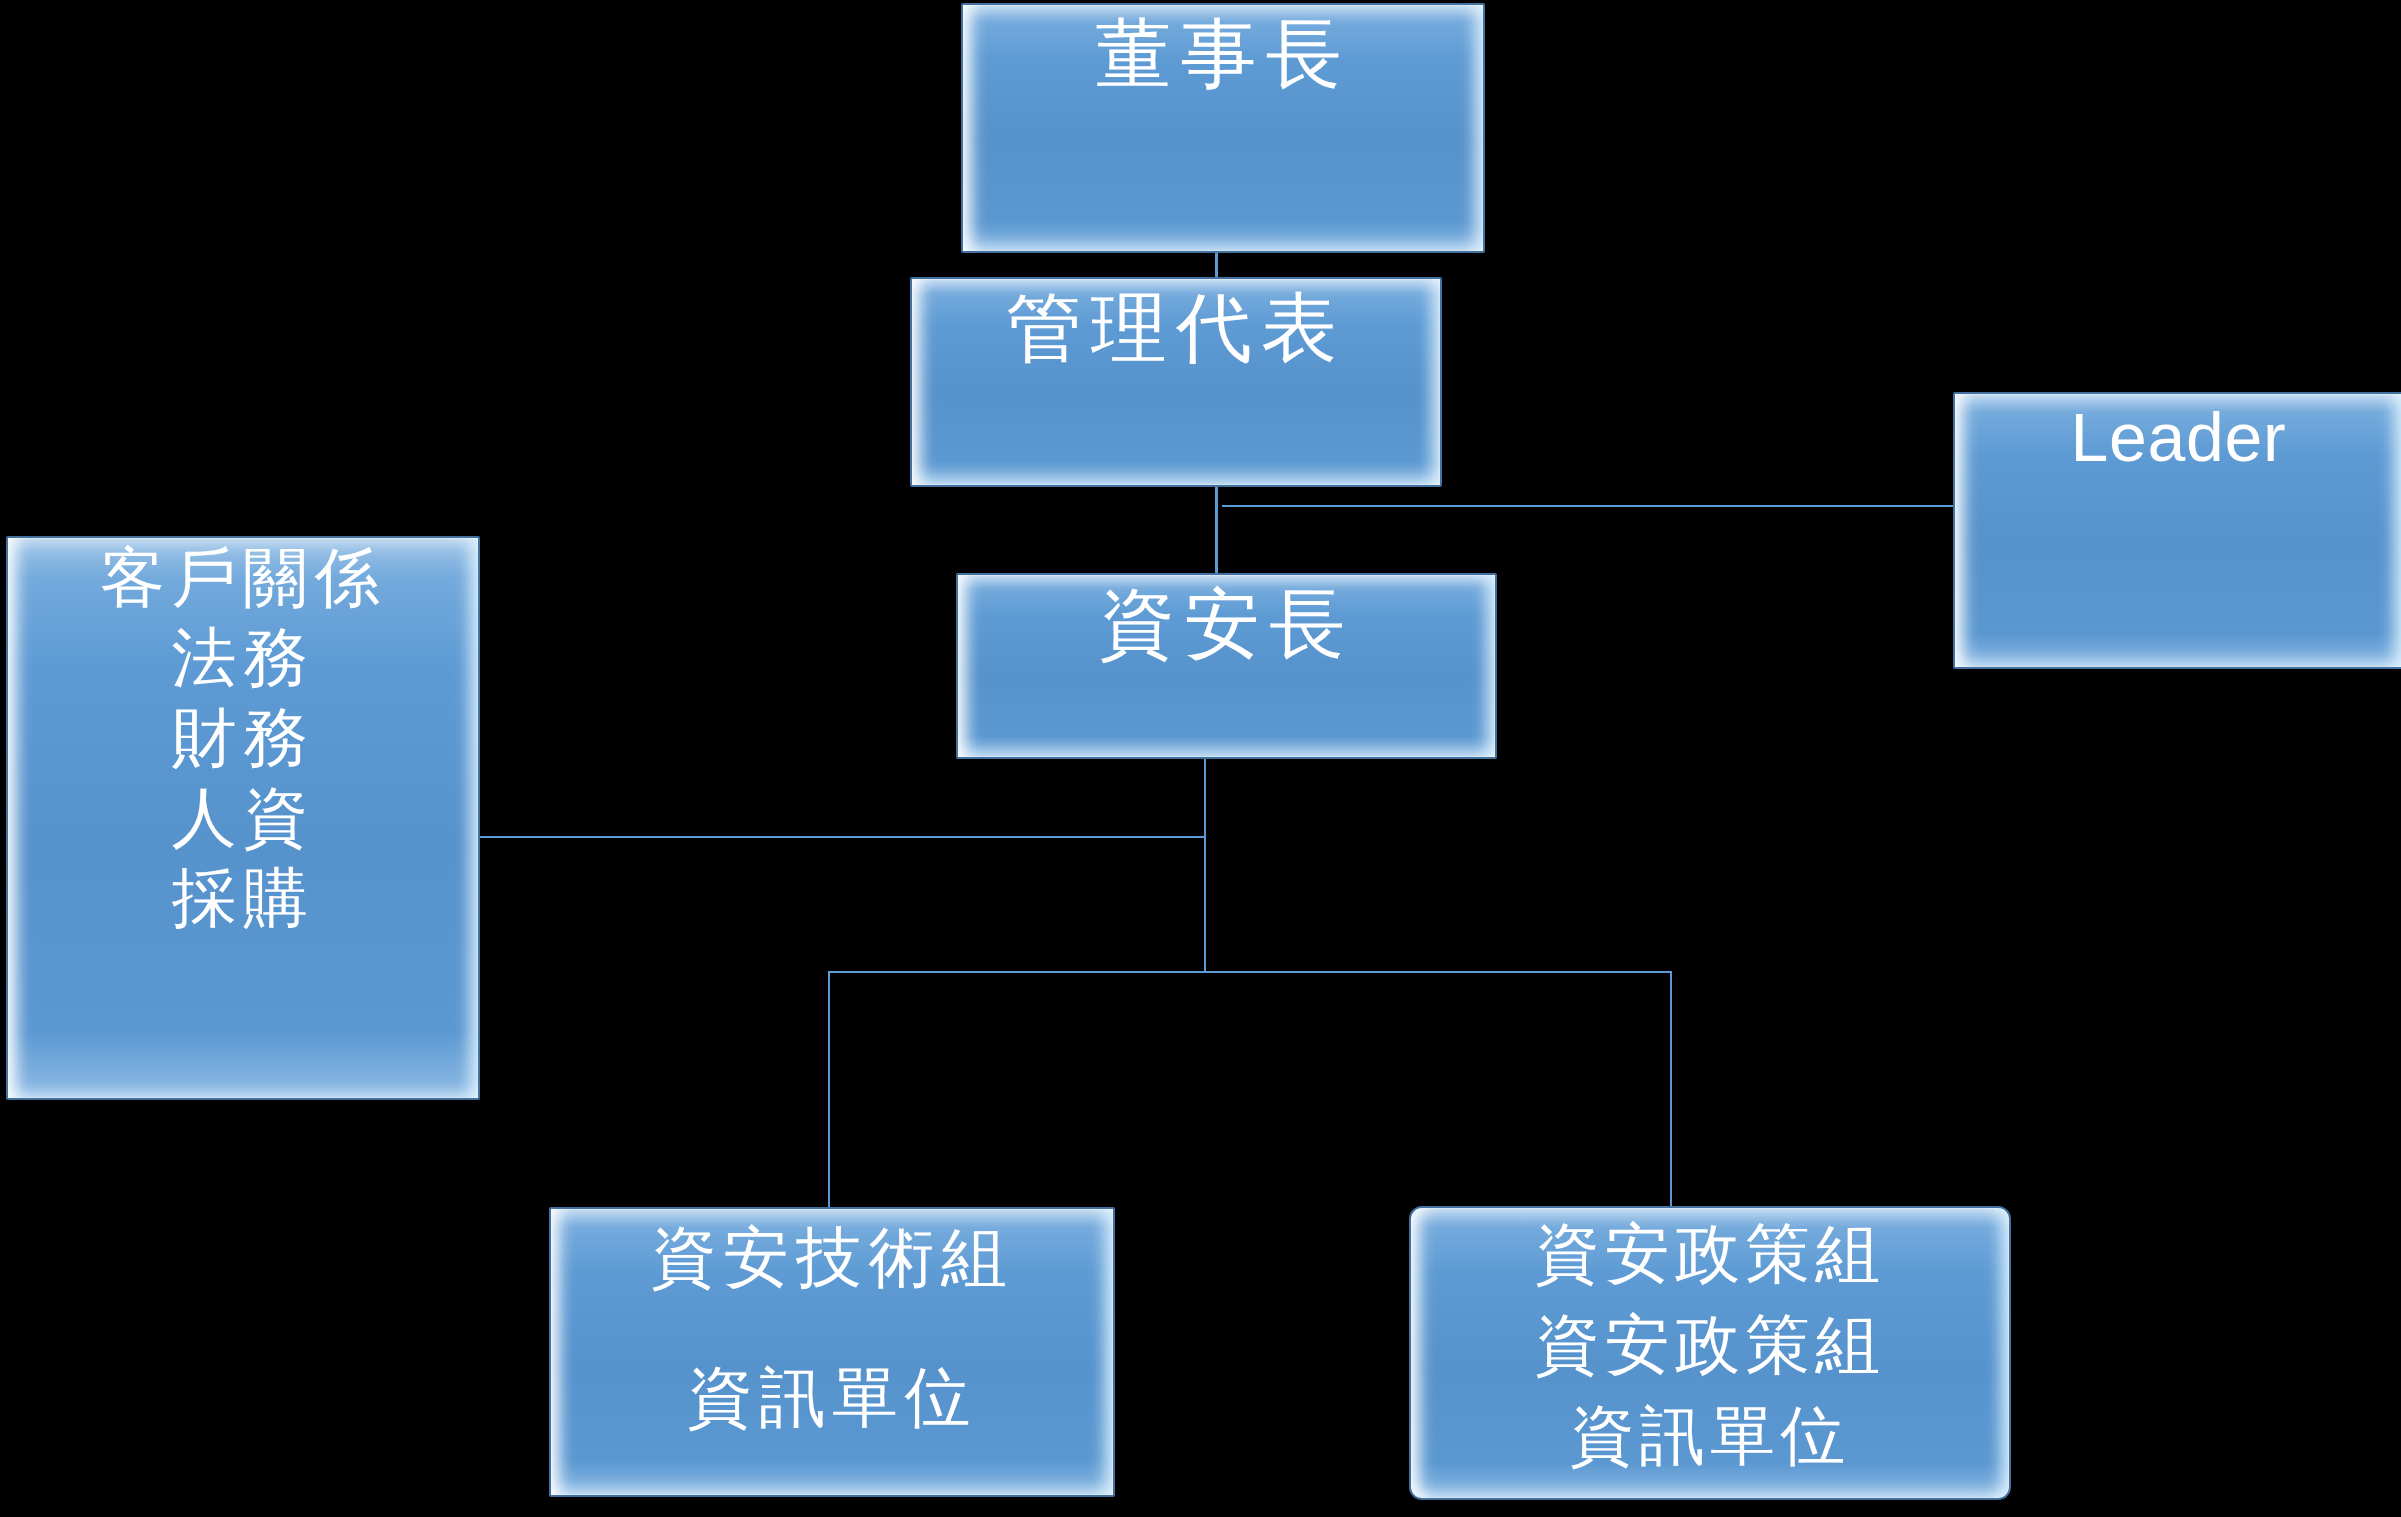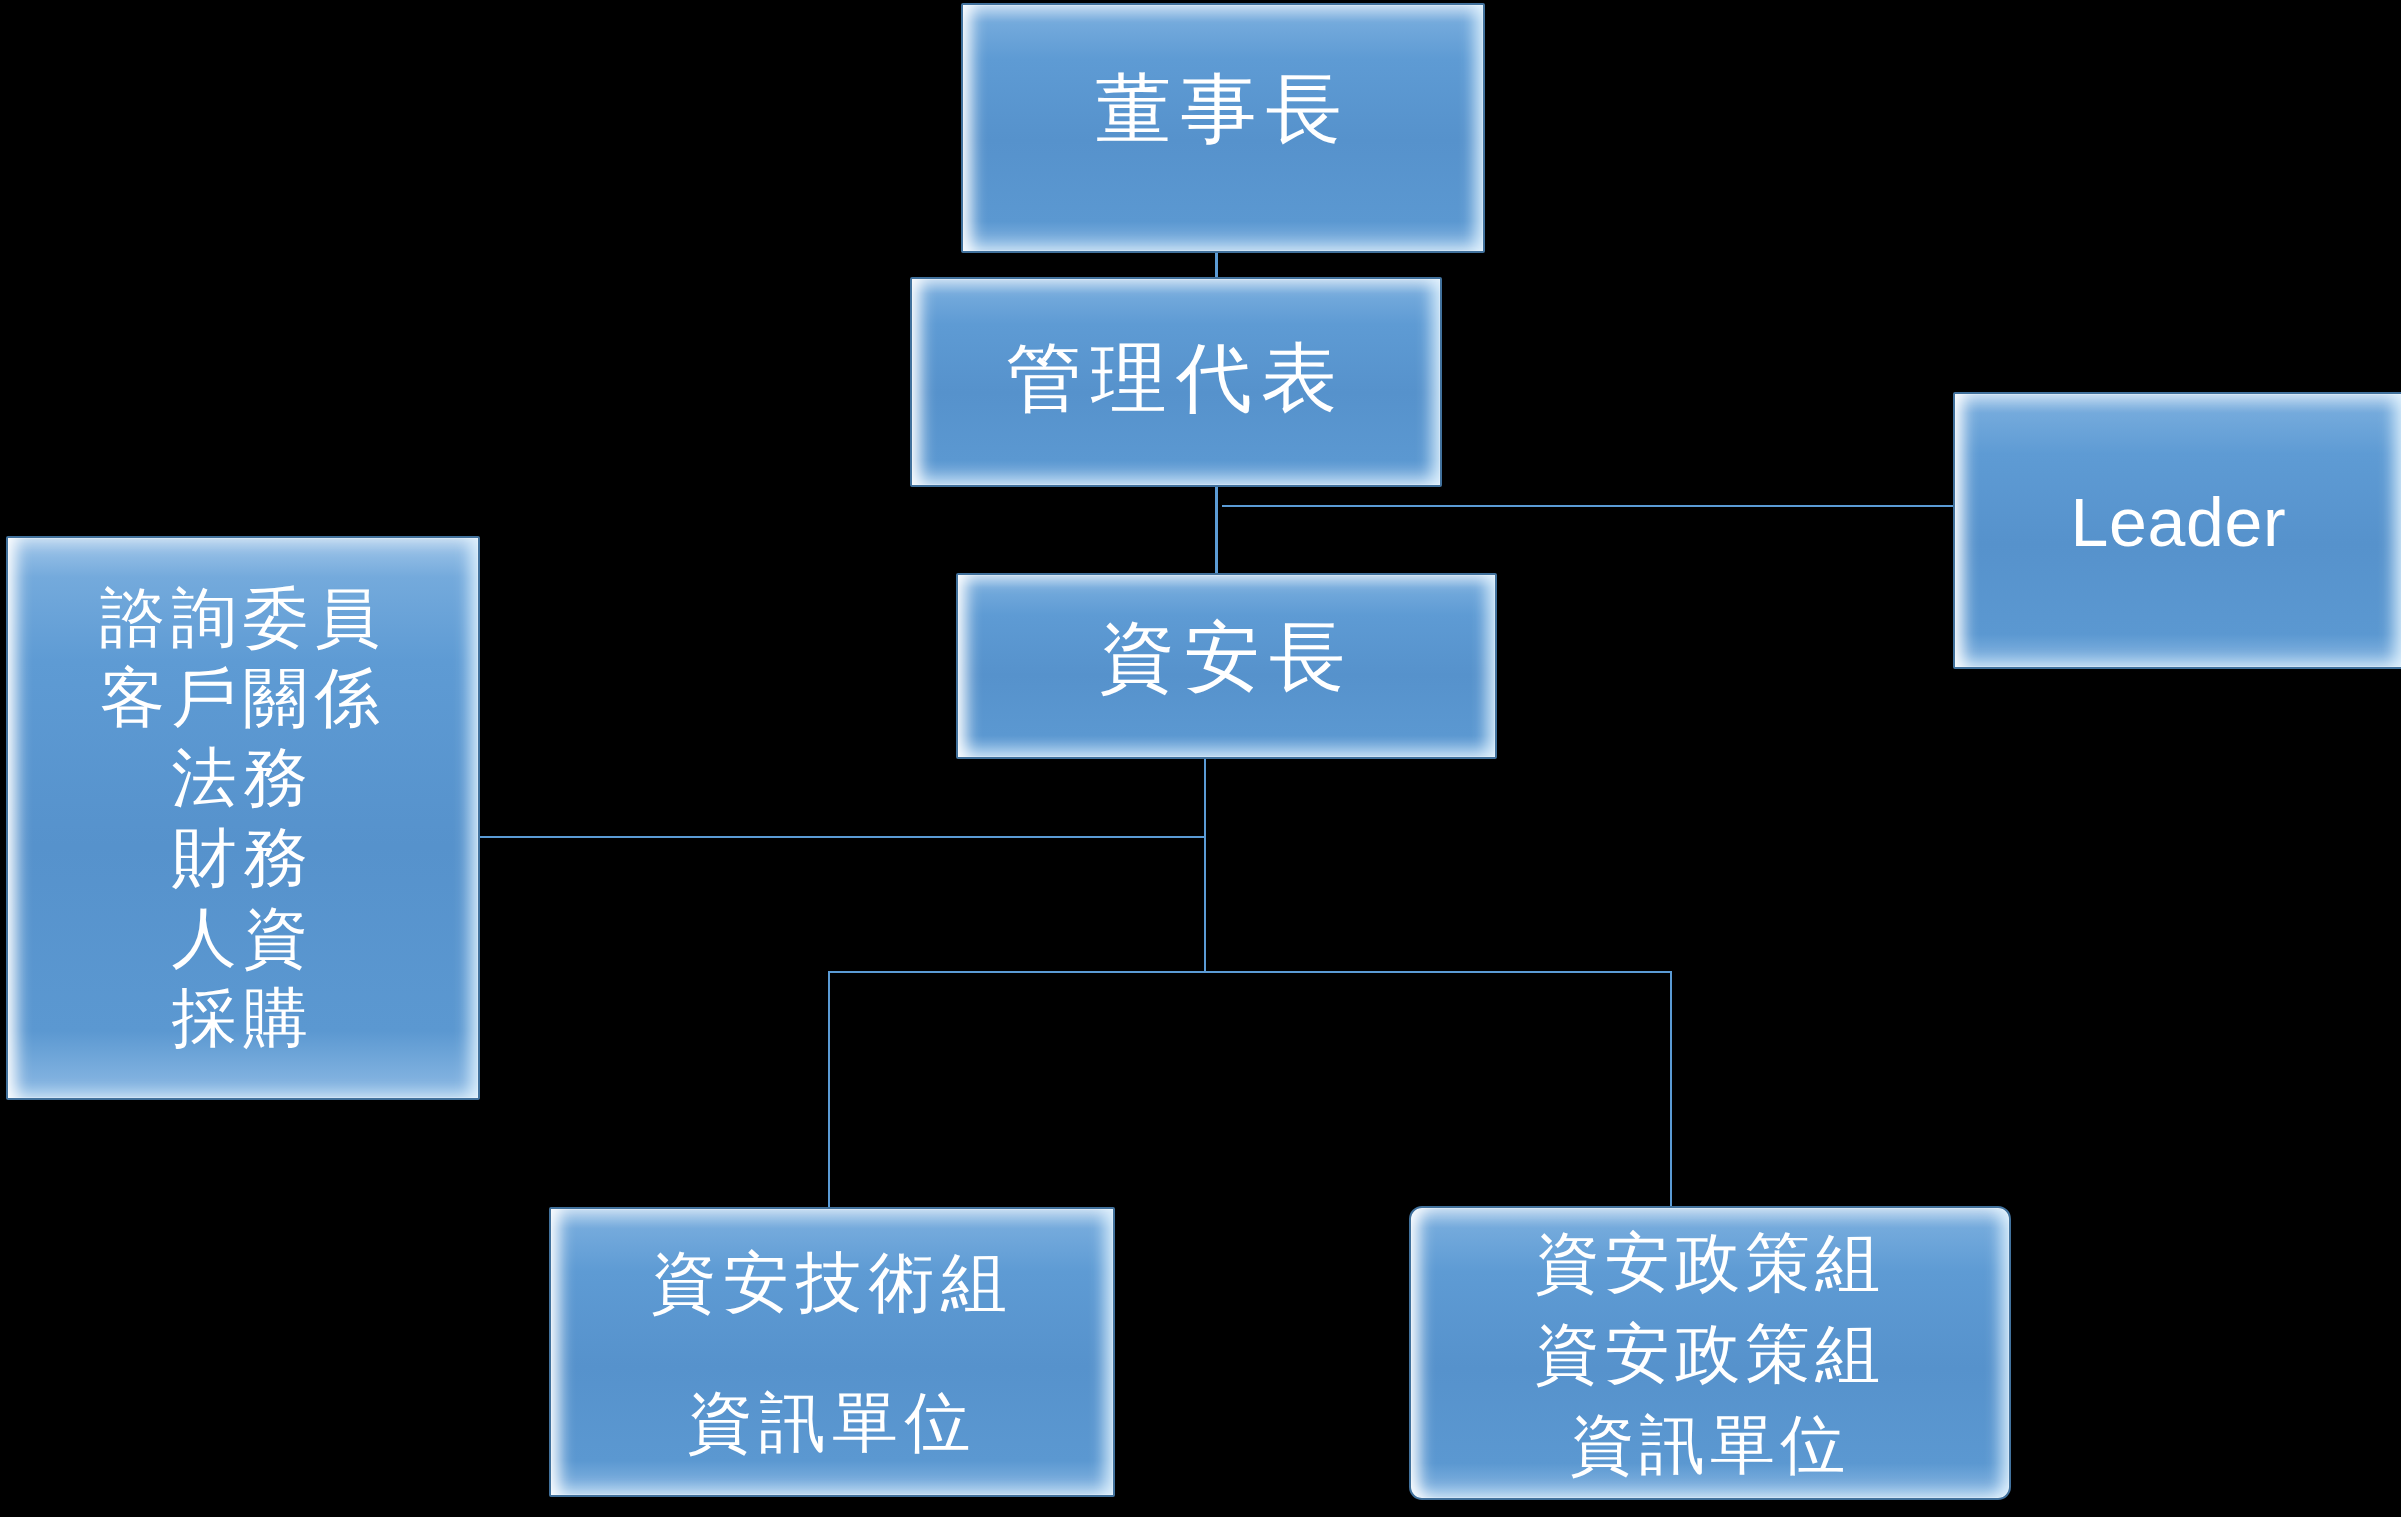--- a/index.html
+++ b/index.html
@@ -15,21 +15,21 @@
     overflow: hidden;
     font-family: "Liberation Sans", "DejaVu Sans", sans-serif;
   }
 
   
   .box {
     position: absolute;
     display: flex;
     flex-direction: column;
     align-items: center;
-    justify-content: center;
+    justify-content: flex-start;
     text-align: center;
     color: #ffffff;
     border: 2px solid #41719c;
     border-radius: 2px;
     background: linear-gradient(180deg,
       #a2c7ea 0%,
       #74aadc 7%,
       #5e9bd4 22%,
       #5692cc 55%,
       #5b98d1 88%,
@@ -96,21 +96,20 @@
 
   <div class="box" id="b-leader">
     <div class="l2">Leader</div>
   </div>
 
   <div class="box" id="b-ciso">
     <div class="t-xl">資安長</div>
   </div>
 
   <div class="box" id="b-advisory">
-    <div class="line">諮詢委員</div>
     <div class="line">客戶關係</div>
     <div class="line">法務</div>
     <div class="line">財務</div>
     <div class="line">人資</div>
     <div class="line">採購</div>
   </div>
 
   <div class="box" id="b-tech">
     <div class="line">資安技術組</div>
     <div class="line">資訊單位</div>

